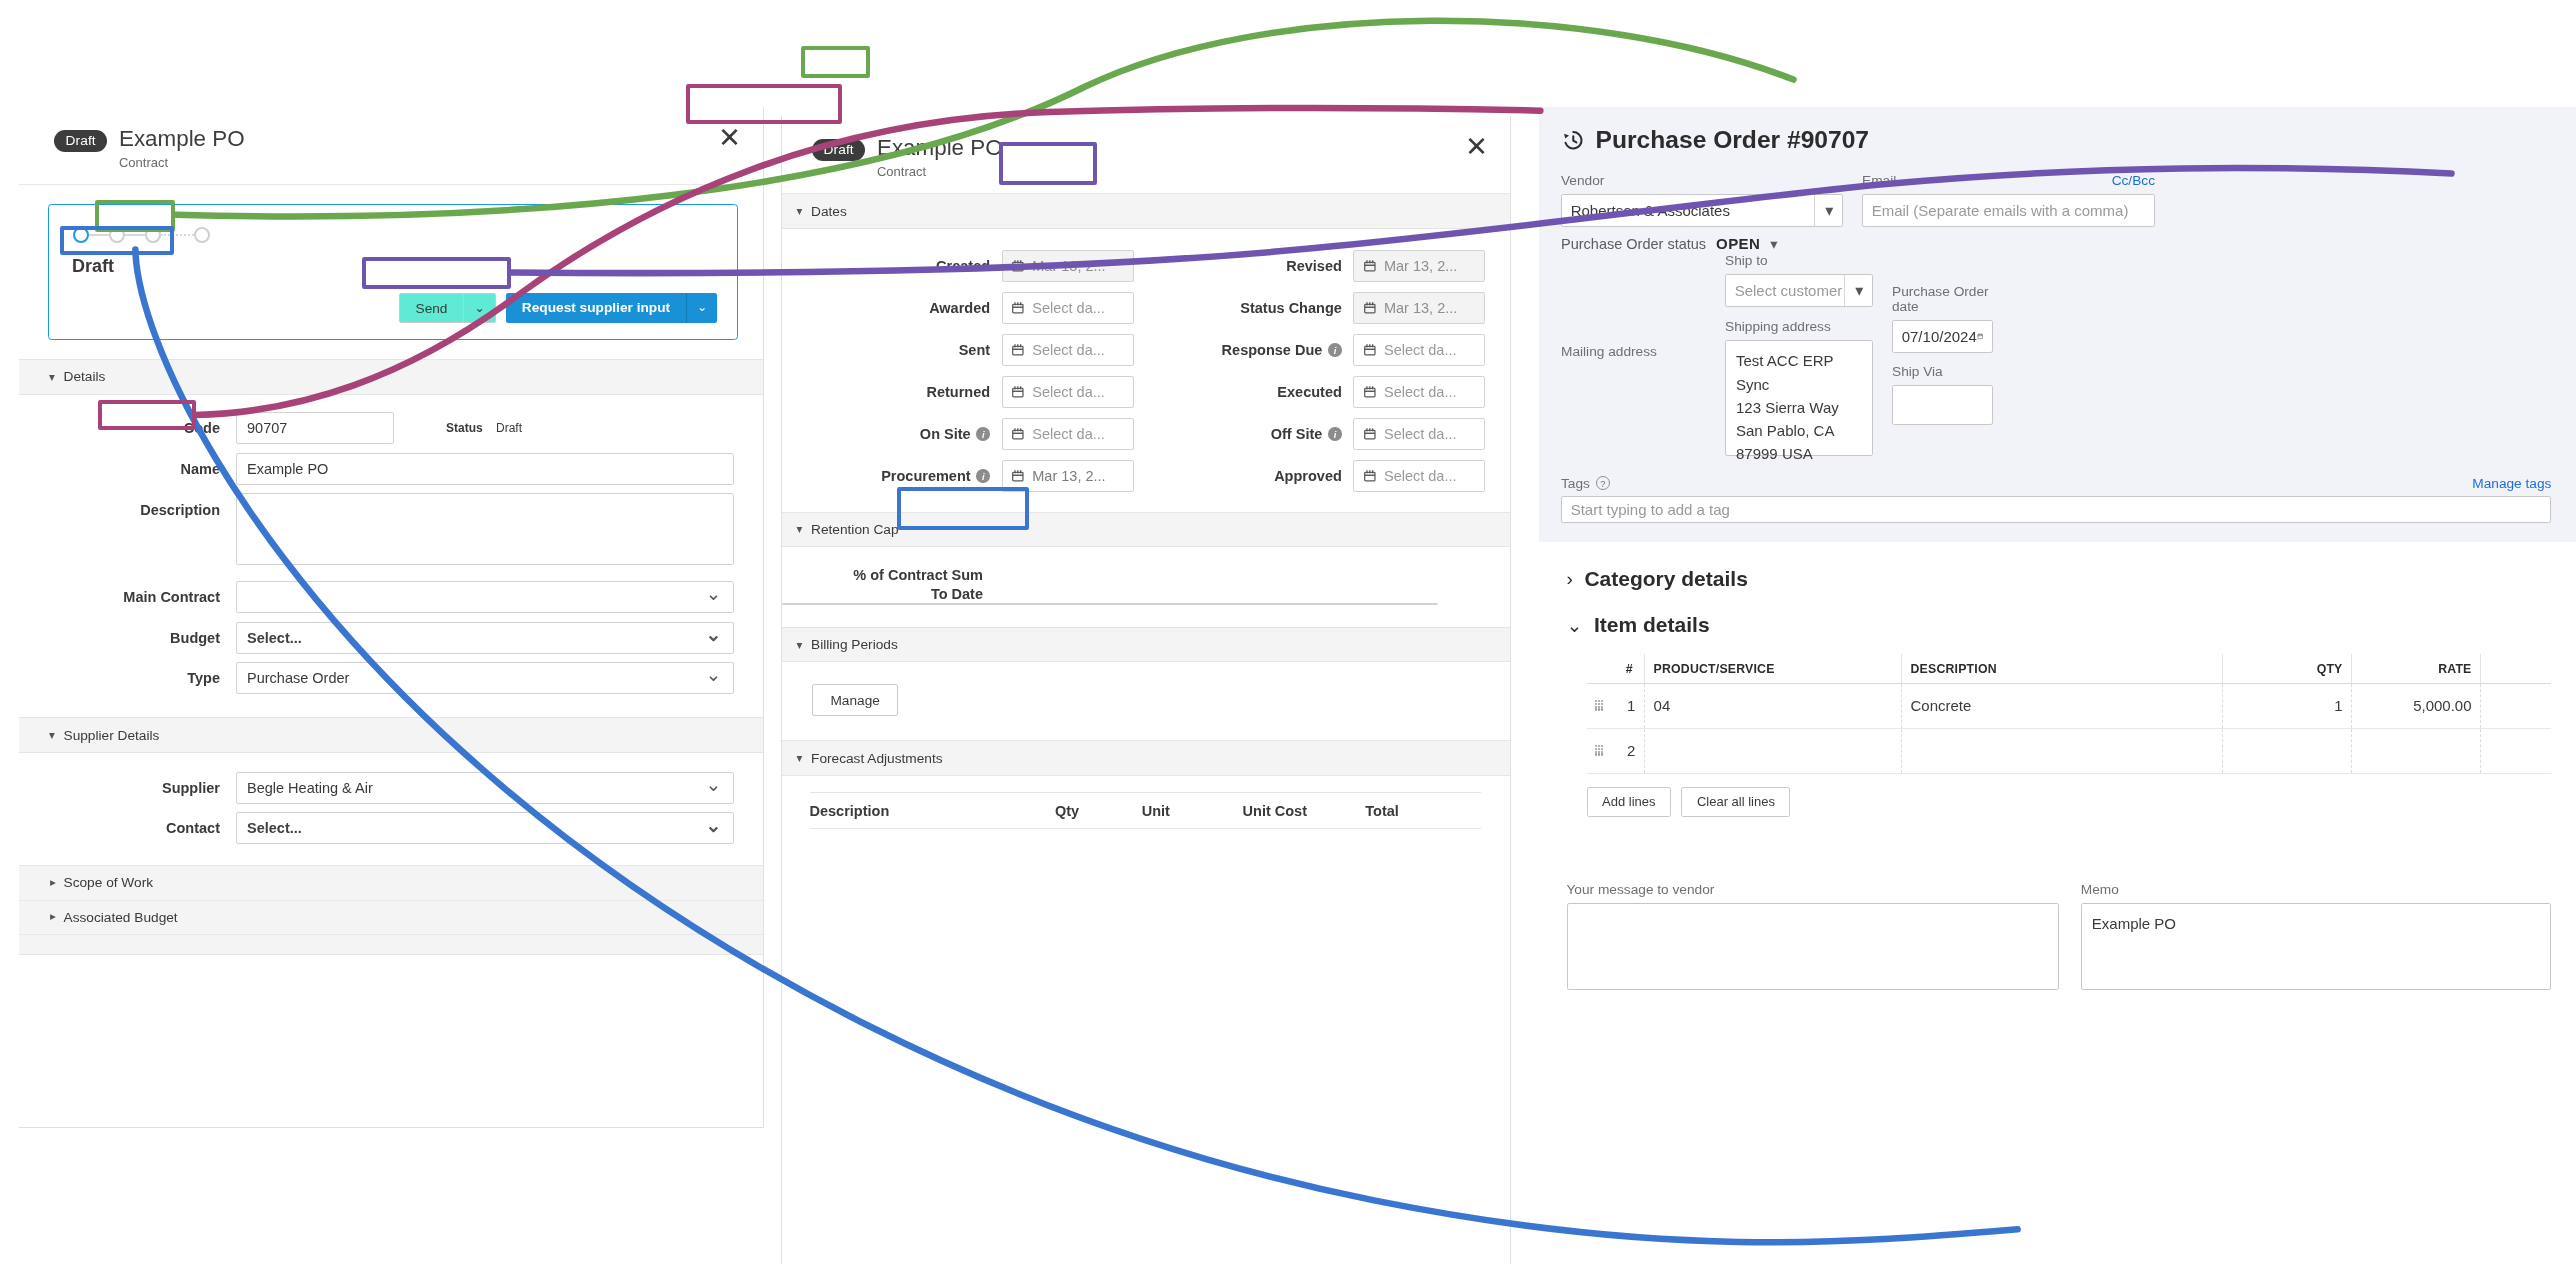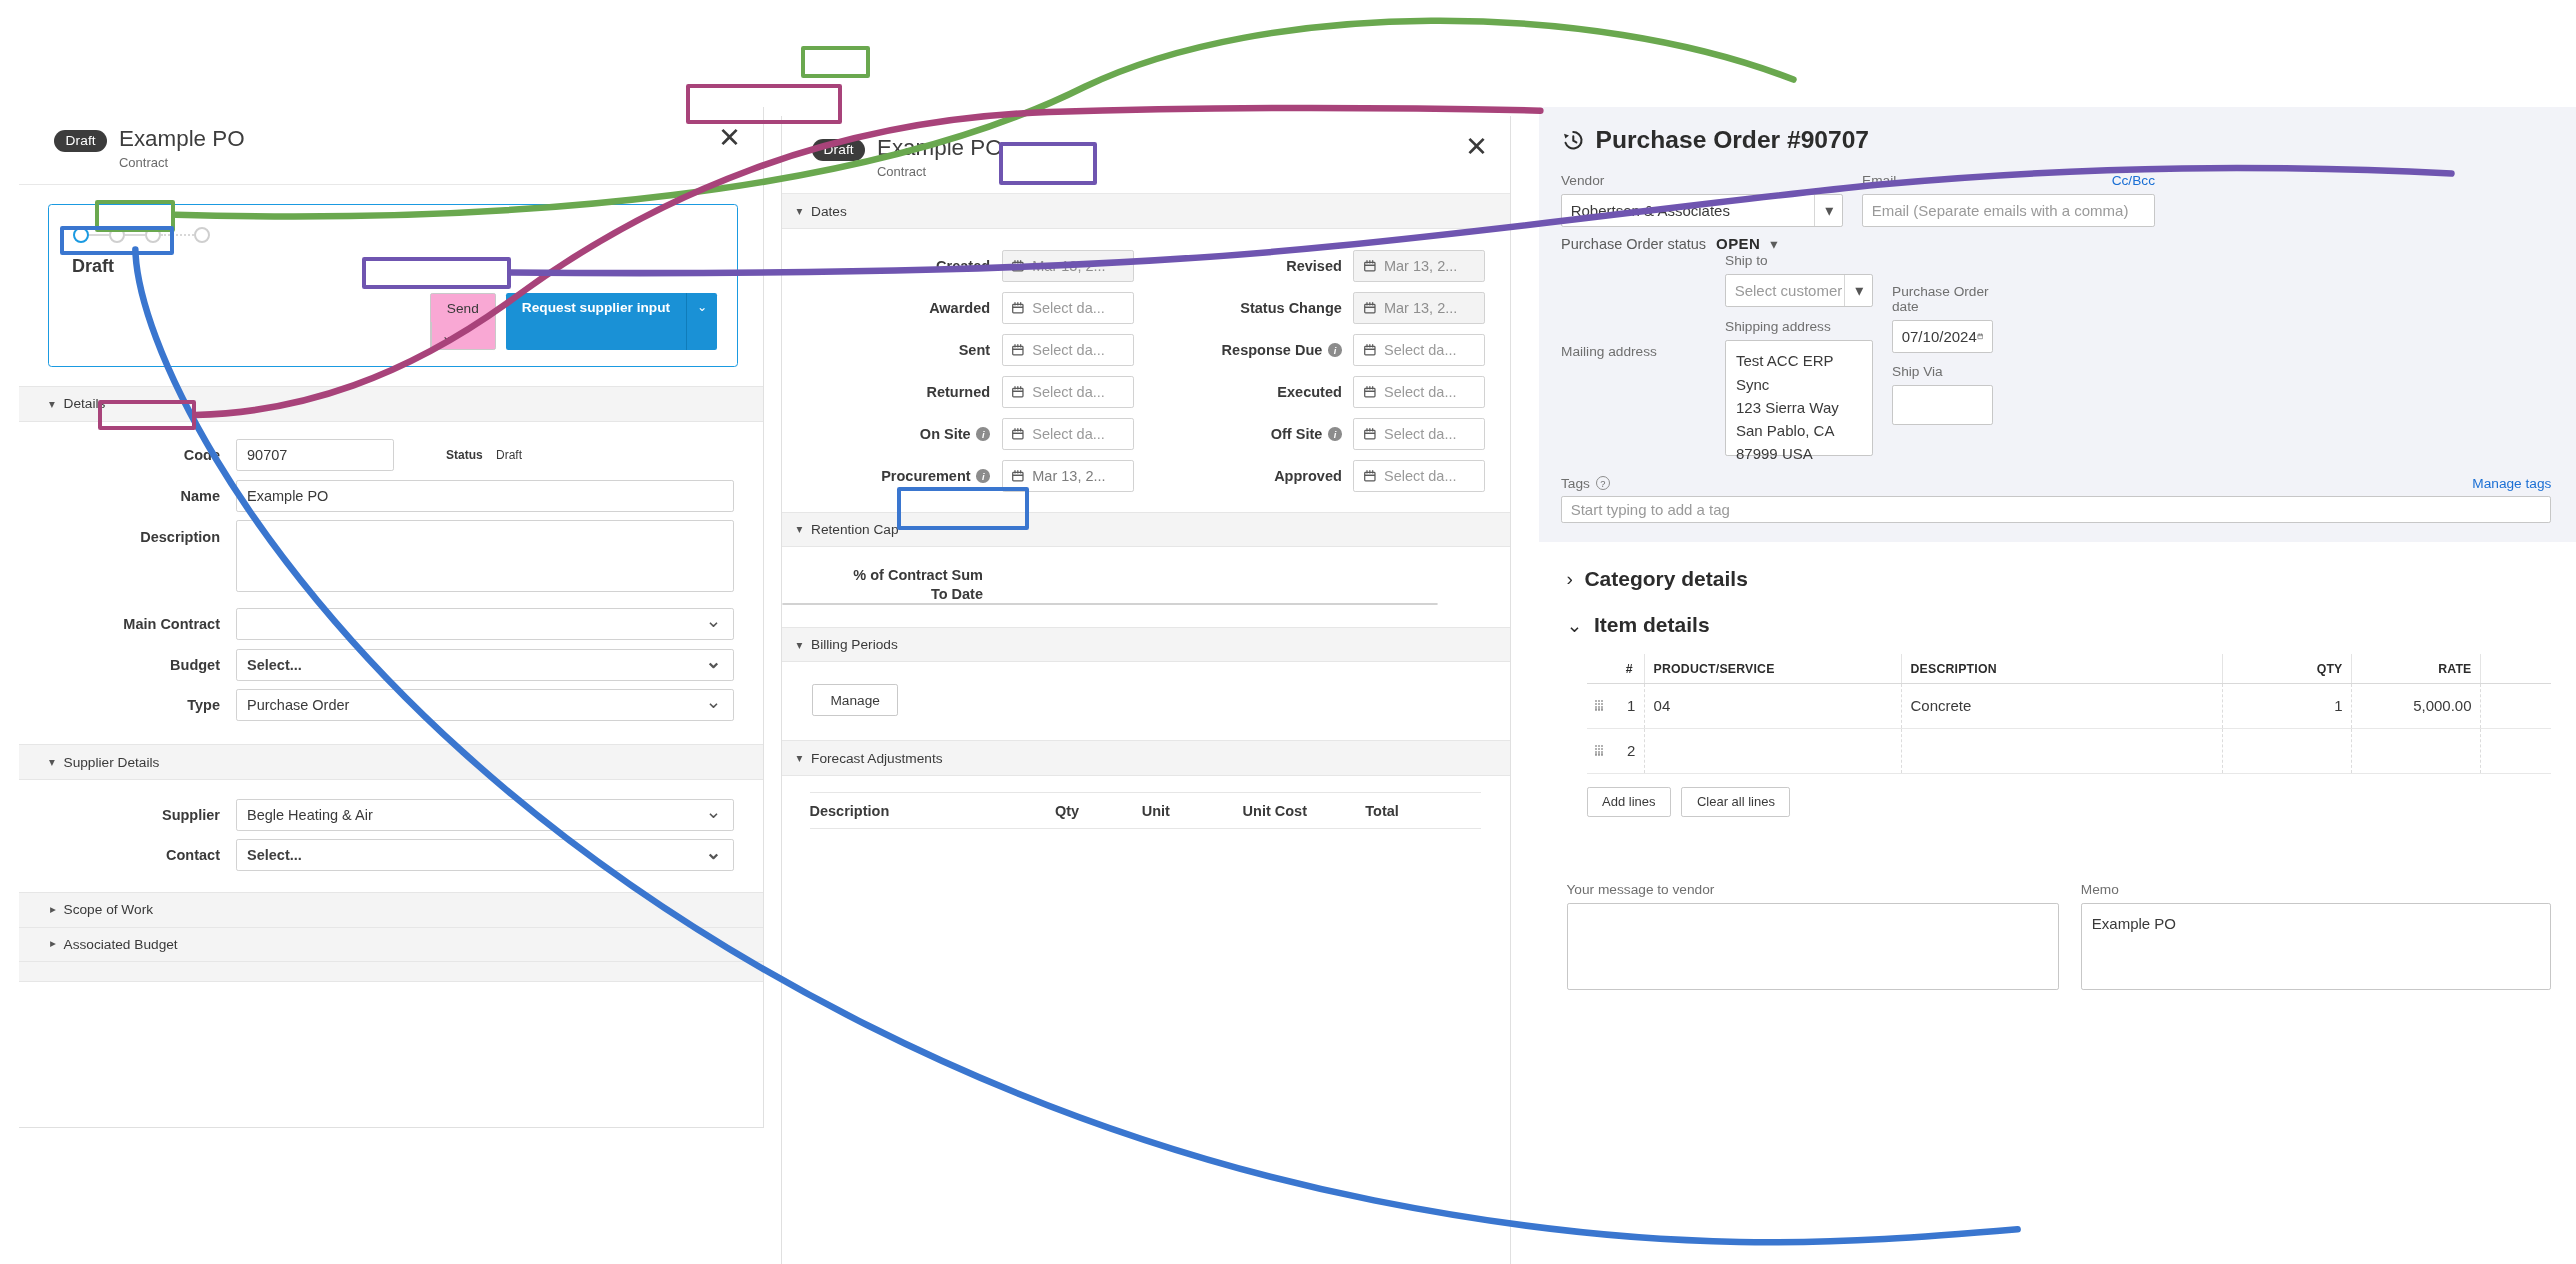--- a/index.html
+++ b/index.html
@@ -22,21 +22,21 @@
 
   
   .status-card { margin:19px 24.6px 19px 29px; border:1.4px solid #1a9ae1; border-radius:3.6px; padding:17.4px 20px 16px 20px; }
   .stepper { display:flex; align-items:center; margin:4.3px 0 2.9px 4.3px; }
   .dot { width:16px; height:16px; border-radius:50%; border:2.2px solid #cfcfcf; background:#fff; flex:0 0 auto; }
   .dot.active { border-color:#1a9ae1; }
   .seg { height:2.2px; background:#d8d8d8; flex:0 0 20px; }
   .seg.dotted { background:none; border-top:2.9px dotted #d8d8d8; height:0; flex:0 0 33px; }
   .status-label { font-size:18px; font-weight:bold; color:#3a3a3a; margin:13px 0 0 2.9px; }
   .card-actions { display:flex; justify-content:flex-end; align-items:stretch; margin-top:16px; }
-  .btn-split { display:flex; border:0.7px solid #c9c9c9; border-radius:2.2px; overflow:hidden; background:#f9a8d4;flex-direction:column; }
+  .btn-split { display:flex; border:0.7px solid #c9c9c9; border-radius:2.2px; overflow:hidden; background:#5eead4; }
   .btn-split .lbl { padding:6.5px 16px; font-size:13.7px; color:#3a3a3a; }
   .btn-split .car { padding:6.5px 10px; font-size:12.3px; color:#3a3a3a; border-left:0.7px solid #c9c9c9; }
   .btn-primary { display:flex; margin-left:10px; border-radius:2.2px; overflow:hidden; background:#1a91d6; color:#fff; }
   .btn-primary .lbl { padding:6.5px 16px; font-size:13.7px; font-weight:bold; }
   .btn-primary .car { padding:6.5px 10px; font-size:12.3px; border-left:0.7px solid #0f7cba; }
 
   
   .sect { background:#f4f4f4; border-top:0.7px solid #e6e6e6; border-bottom:0.7px solid #e6e6e6;
           padding:9.4px 0 9.4px 30px; font-size:13.7px; color:#3a3a3a; display:flex; align-items:center; gap:8.7px; }
   .chev { font-size:11.6px; color:#555; display:inline-block; }

